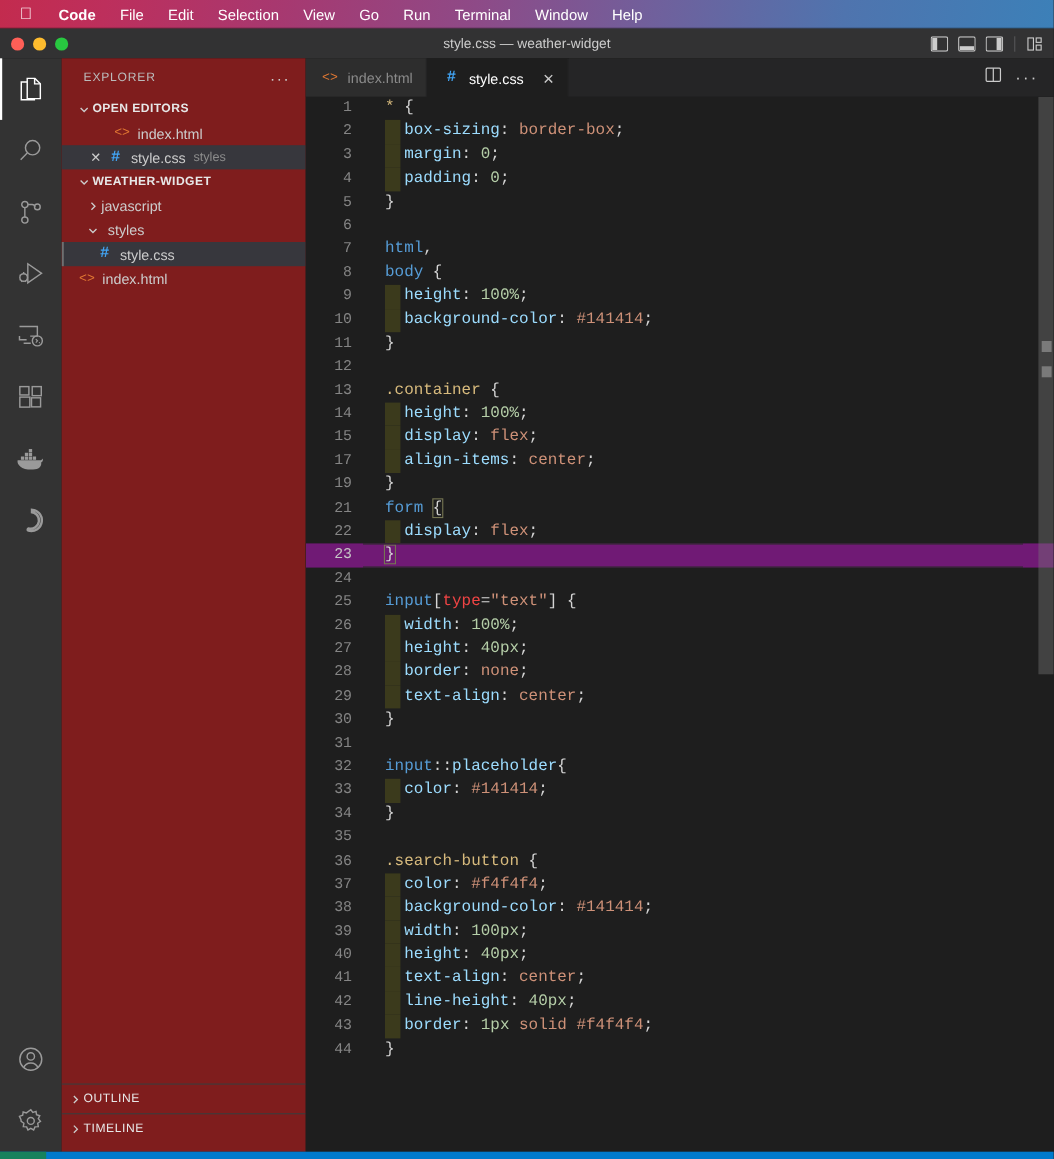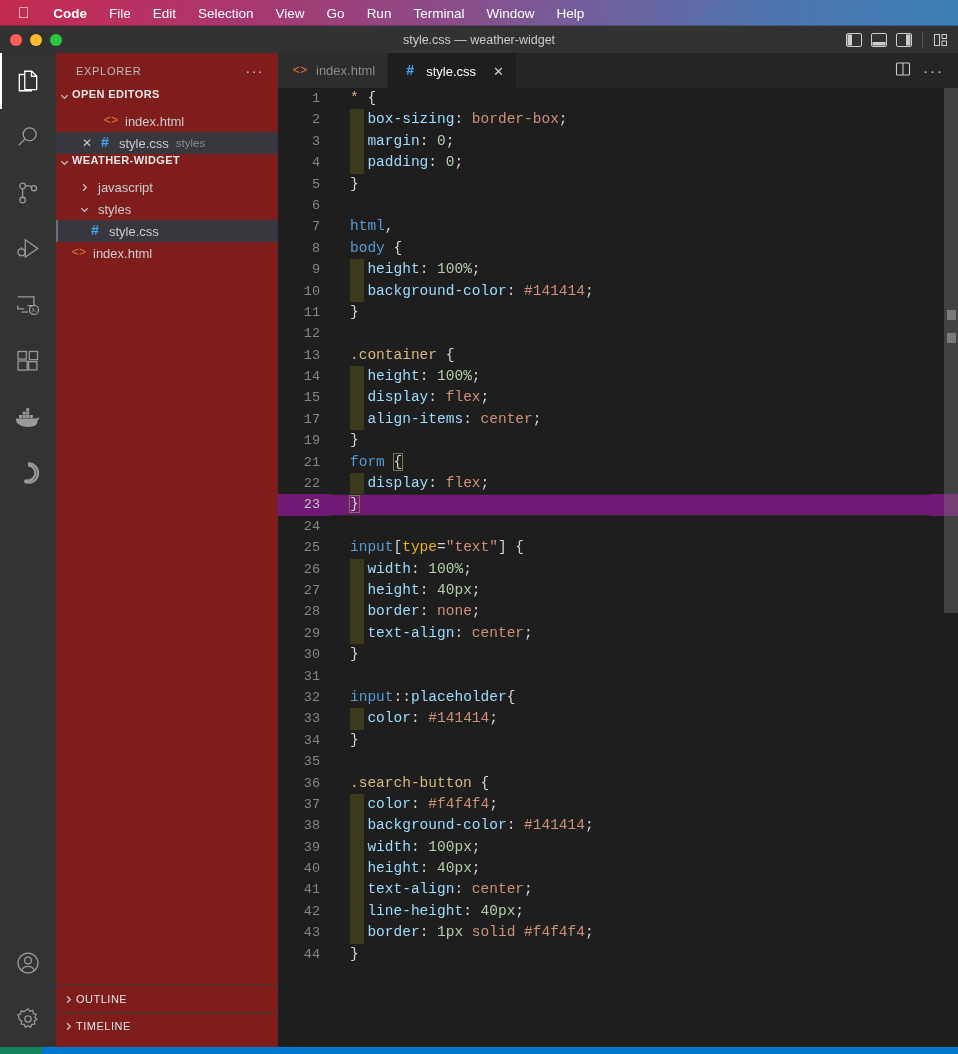--- a/index.html
+++ b/index.html
@@ -136,26 +136,26 @@
     font-size: 11px;
     letter-spacing: .7px;
     color: #bbbbbb;
     text-transform: uppercase;
   }
   .sb-header .dots { color: #cccccc; font-size: 14px; letter-spacing: 1.5px; }
 
   .section-title {
     height: 22px;
     display: flex;
-    align-items: flex-start;
+    align-items: center;
     font-size: 11px;
     font-weight: bold;
     letter-spacing: .4px;
     color: #e7e7e7;
-    padding-left: 0;
+    padding-left: 12px;
   }
   .twisty {
     width: 16px; height: 16px;
     display: inline-flex;
     align-items: center;
     justify-content: center;
     flex: 0 0 16px;
   }
   .row {
     height: 22px;
@@ -305,21 +305,21 @@
   }
 
   
   .t-sel   { color: #d7ba7d; }  
   .t-tag   { color: #569cd6; }  
   .t-prop  { color: #9cdcfe; }  
   .t-val   { color: #ce9178; }  
   .t-num   { color: #b5cea8; }  
   .t-punc  { color: #d4d4d4; }  
   .t-univ  { color: #d7ba7d; }
-  .t-attr  { color: #eab308; }
+  .t-attr  { color: #ef4444; }
 
   
   .scrollbar {
     position: absolute;
     right: 0; top: 0;
     width: 14px;
     height: 959px;
   }
   .scroll-slider {
     position: absolute;
@@ -542,21 +542,21 @@
       </span>
       <span>WEATHER-WIDGET</span>
     </div>
 
     <div class="row" style="padding-left:20px">
       <span class="twisty">
         <svg width="11" height="11" viewBox="0 0 12 12" fill="none" stroke="#cccccc" stroke-width="1.3">
             <path d="M4.5 2.5 8 6l-3.5 3.5"></path>
           </svg>
       </span>
-      <span style="margin-left:6px">javascript</span>
+      <span style="margin-left:0">javascript</span>
     </div>
 
     <div class="row" style="padding-left:20px">
       <span class="twisty">
         <svg width="11" height="11" viewBox="0 0 12 12" fill="none" stroke="#cccccc" stroke-width="1.3">
             <path d="M2.5 4.5 6 8l3.5-3.5"></path>
           </svg>
       </span>
       <span style="margin-left:6px">styles</span>
     </div>

